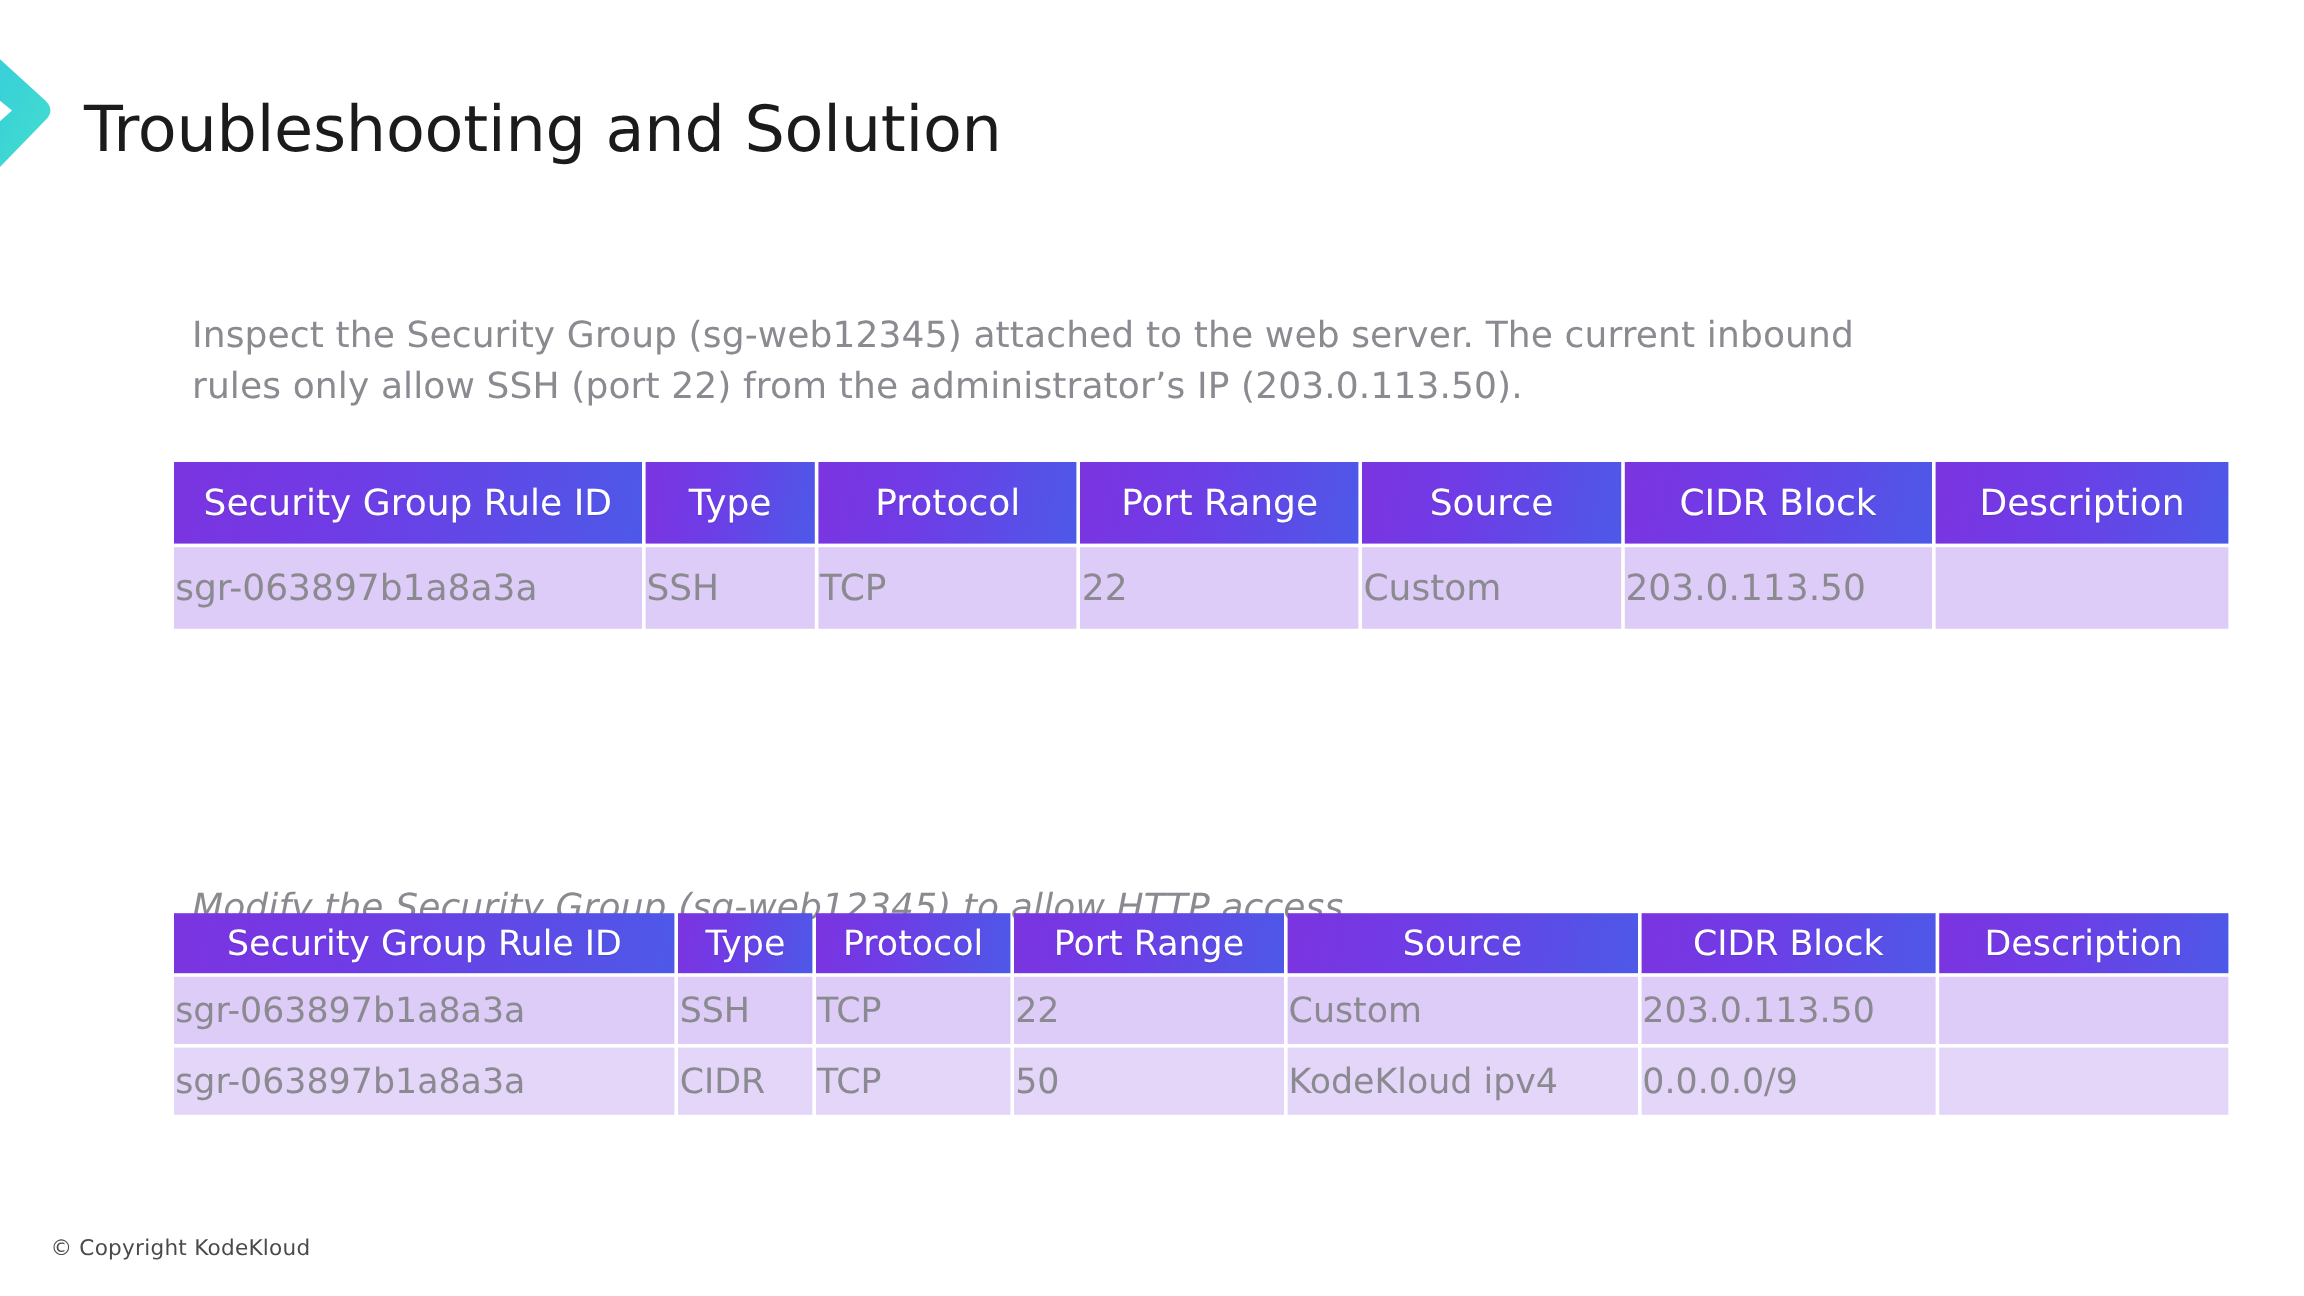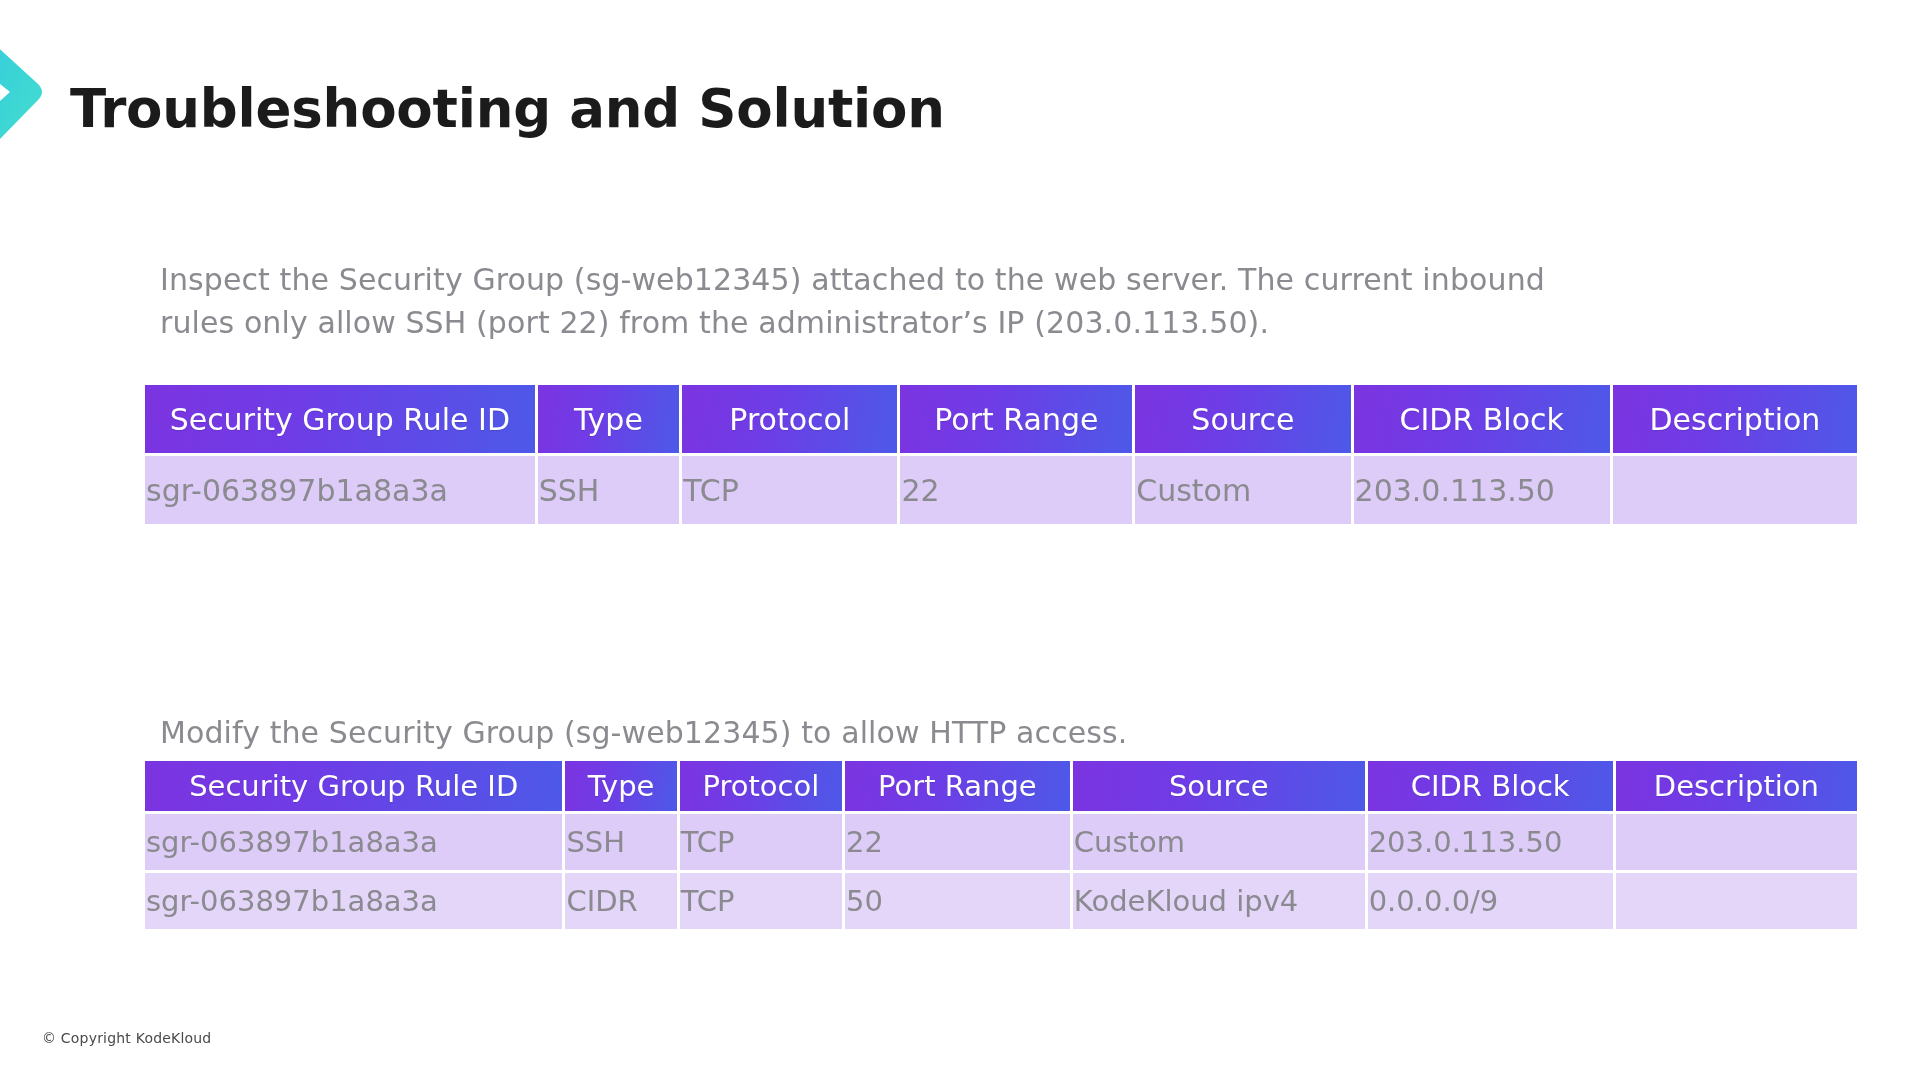--- a/index.html
+++ b/index.html
@@ -26,37 +26,37 @@
     pointer-events: none;
   }
   .chevron-wrap svg { display: block; }
 
   
   .page-title {
     position: absolute;
     left: 70px;
     top: 78px;
     font-size: 53px;
-    font-weight: 700;
+    font-weight: 400;
     color: #1b1b1b;
     letter-spacing: -0.2px;
     white-space: nowrap;
   }
 
   
   .para {
     position: absolute;
     color: #8a8a90;
     font-size: 30px;
     line-height: 43px;
     font-weight: 400;
     letter-spacing: 0.1px;
   }
   #para-1 { left: 160px; top: 258px; width: 1420px; }
-  #para-2 { left: 160px; top: 711px; width: 1420px; }
+  #para-2 { left: 160px; top: 735px; width: 1420px; font-style: italic; }
 
   
   .sg-table {
     position: absolute;
     border-collapse: separate;
     border-spacing: 3px 3px;
     table-layout: fixed;
   }
   #table-1 { left: 142px; top: 382px; width: 1718px; }
   #table-2 { left: 142px; top: 758px; width: 1718px; }
@@ -83,21 +83,21 @@
 
   
   #table-2 th { font-size: 29px; height: 48px; }
   #table-2 td { font-size: 29px; height: 54px; }
 
   
   .footer-copyright {
     position: absolute;
     left: 42px;
     top: 1030px;
-    font-size: 14px;
+    font-size: 18px;
     color: #4a4a4a;
     font-weight: 400;
     letter-spacing: 0.2px;
   }
 </style>
 </head>
 <body>
 
 <div class="chevron-wrap">
   <svg width="100" height="152" viewBox="0 0 100 152" xmlns="http://www.w3.org/2000/svg">

